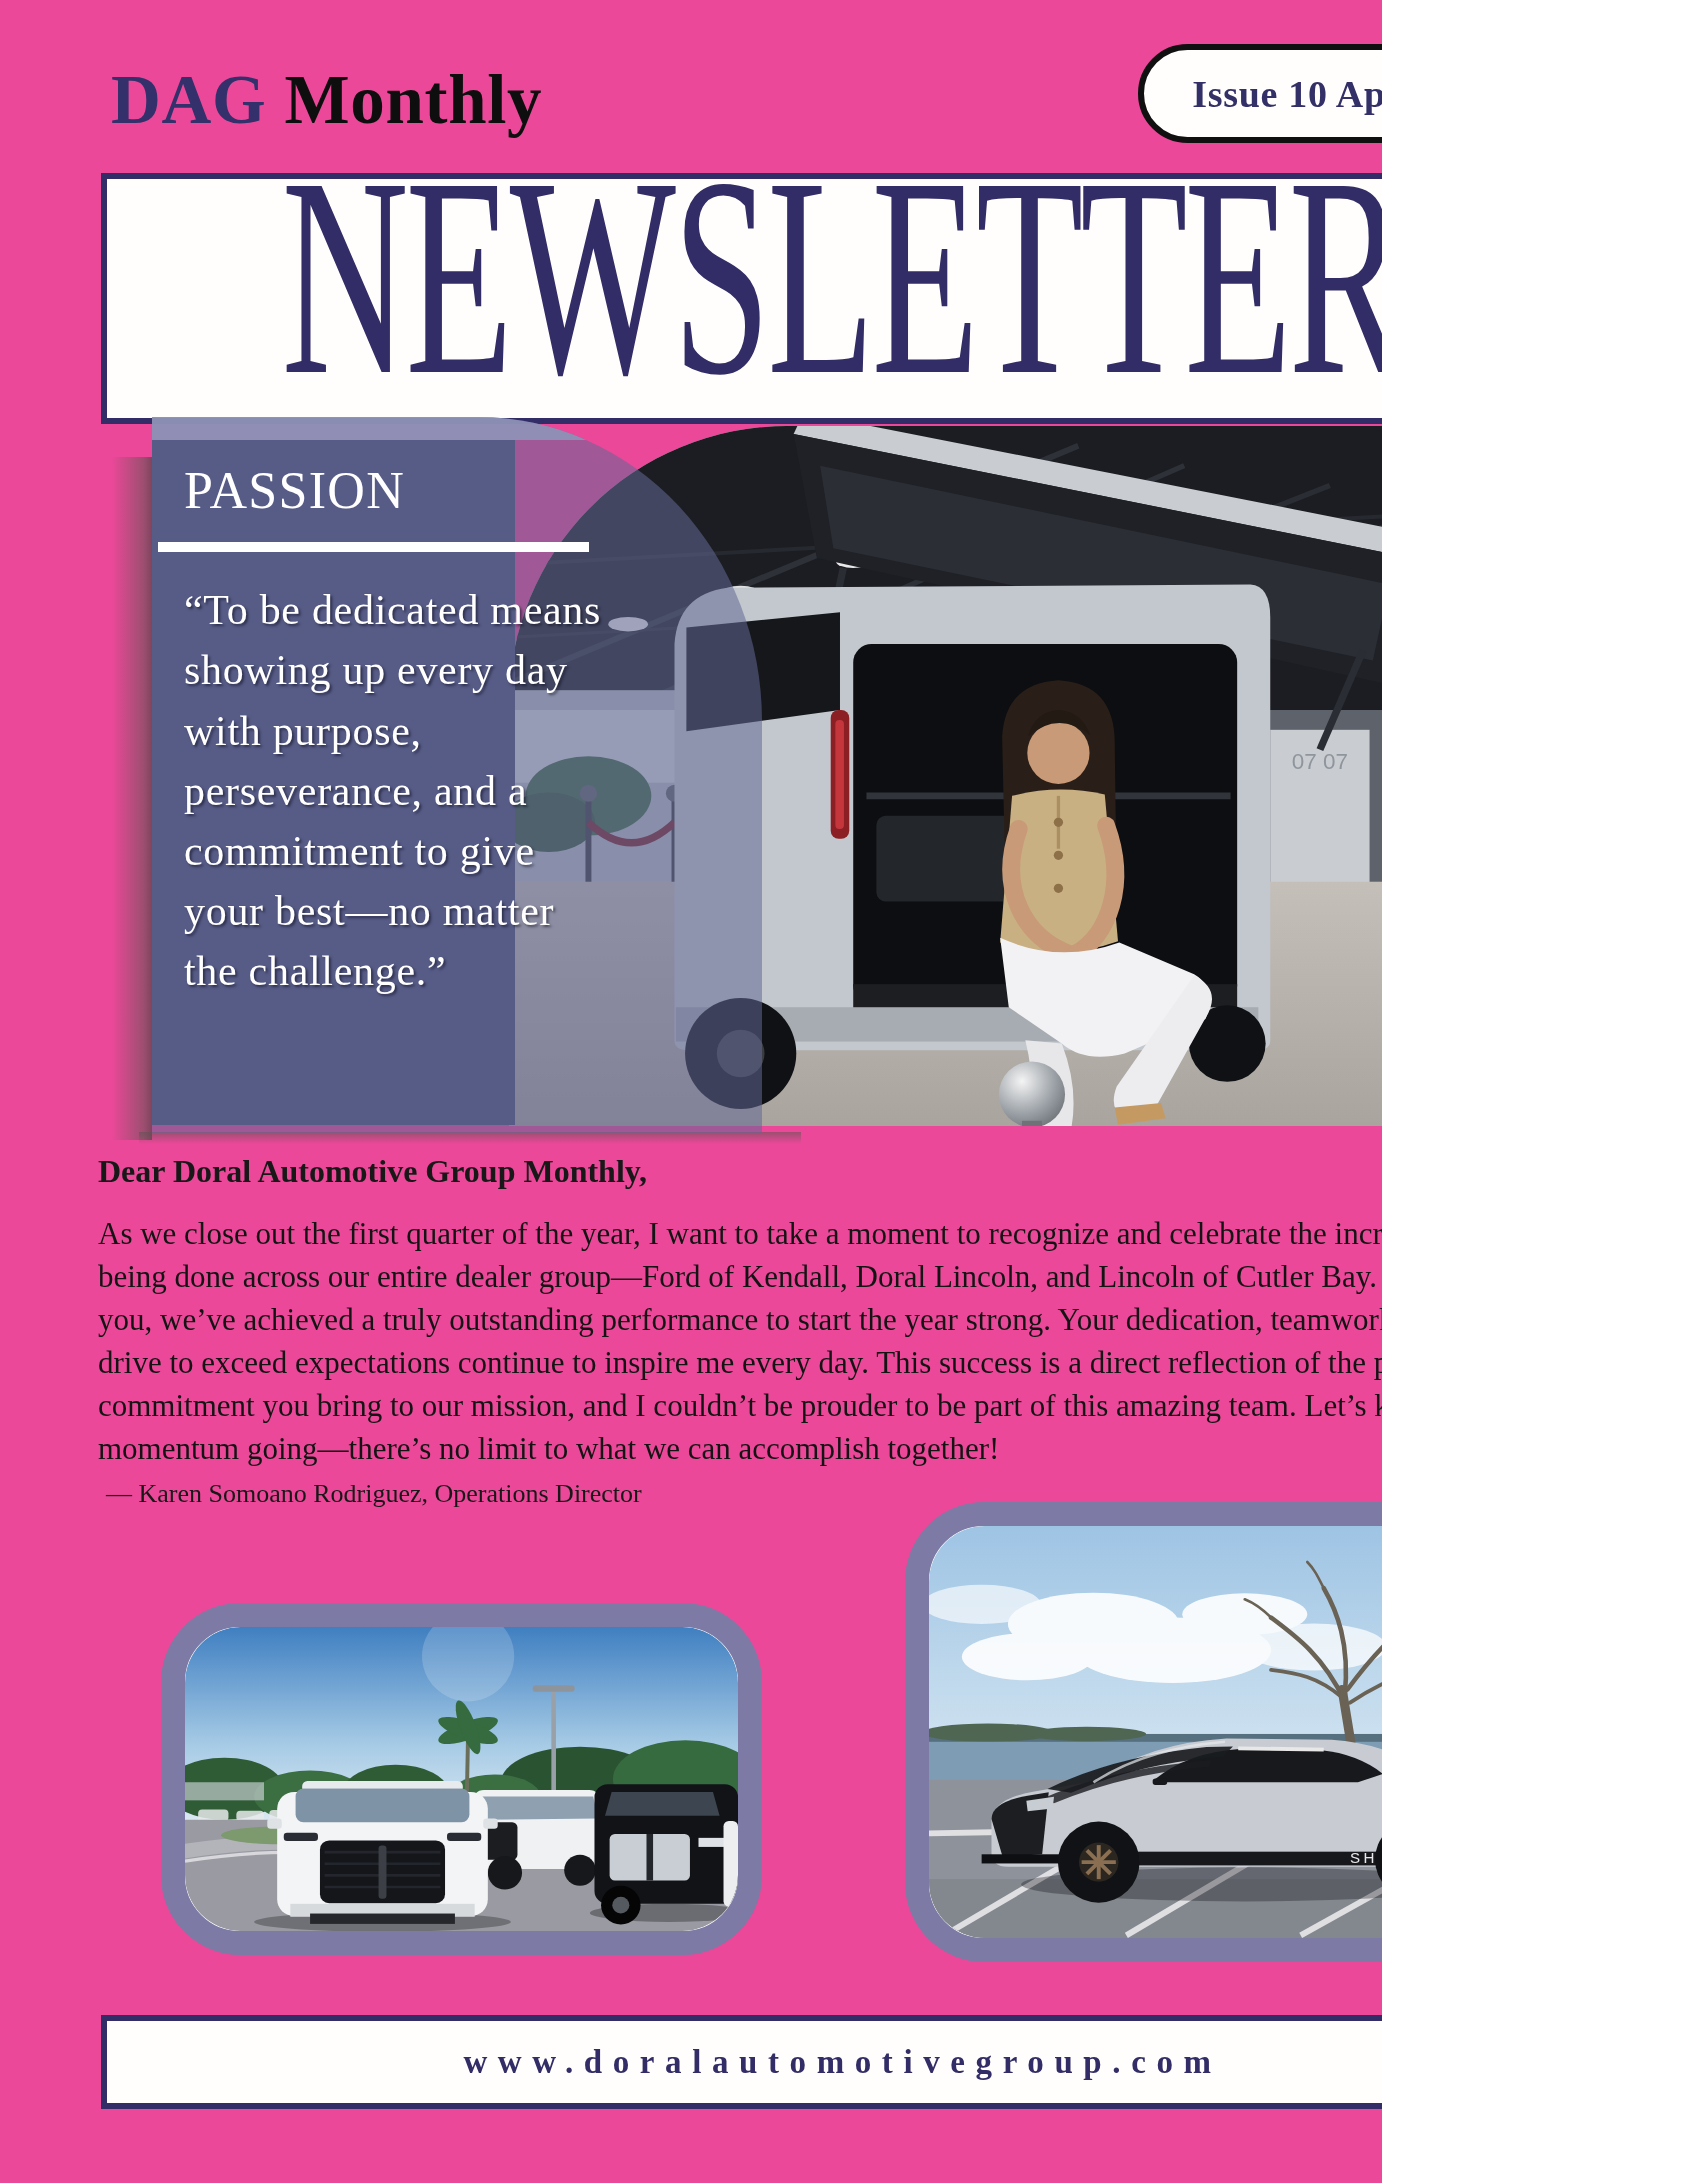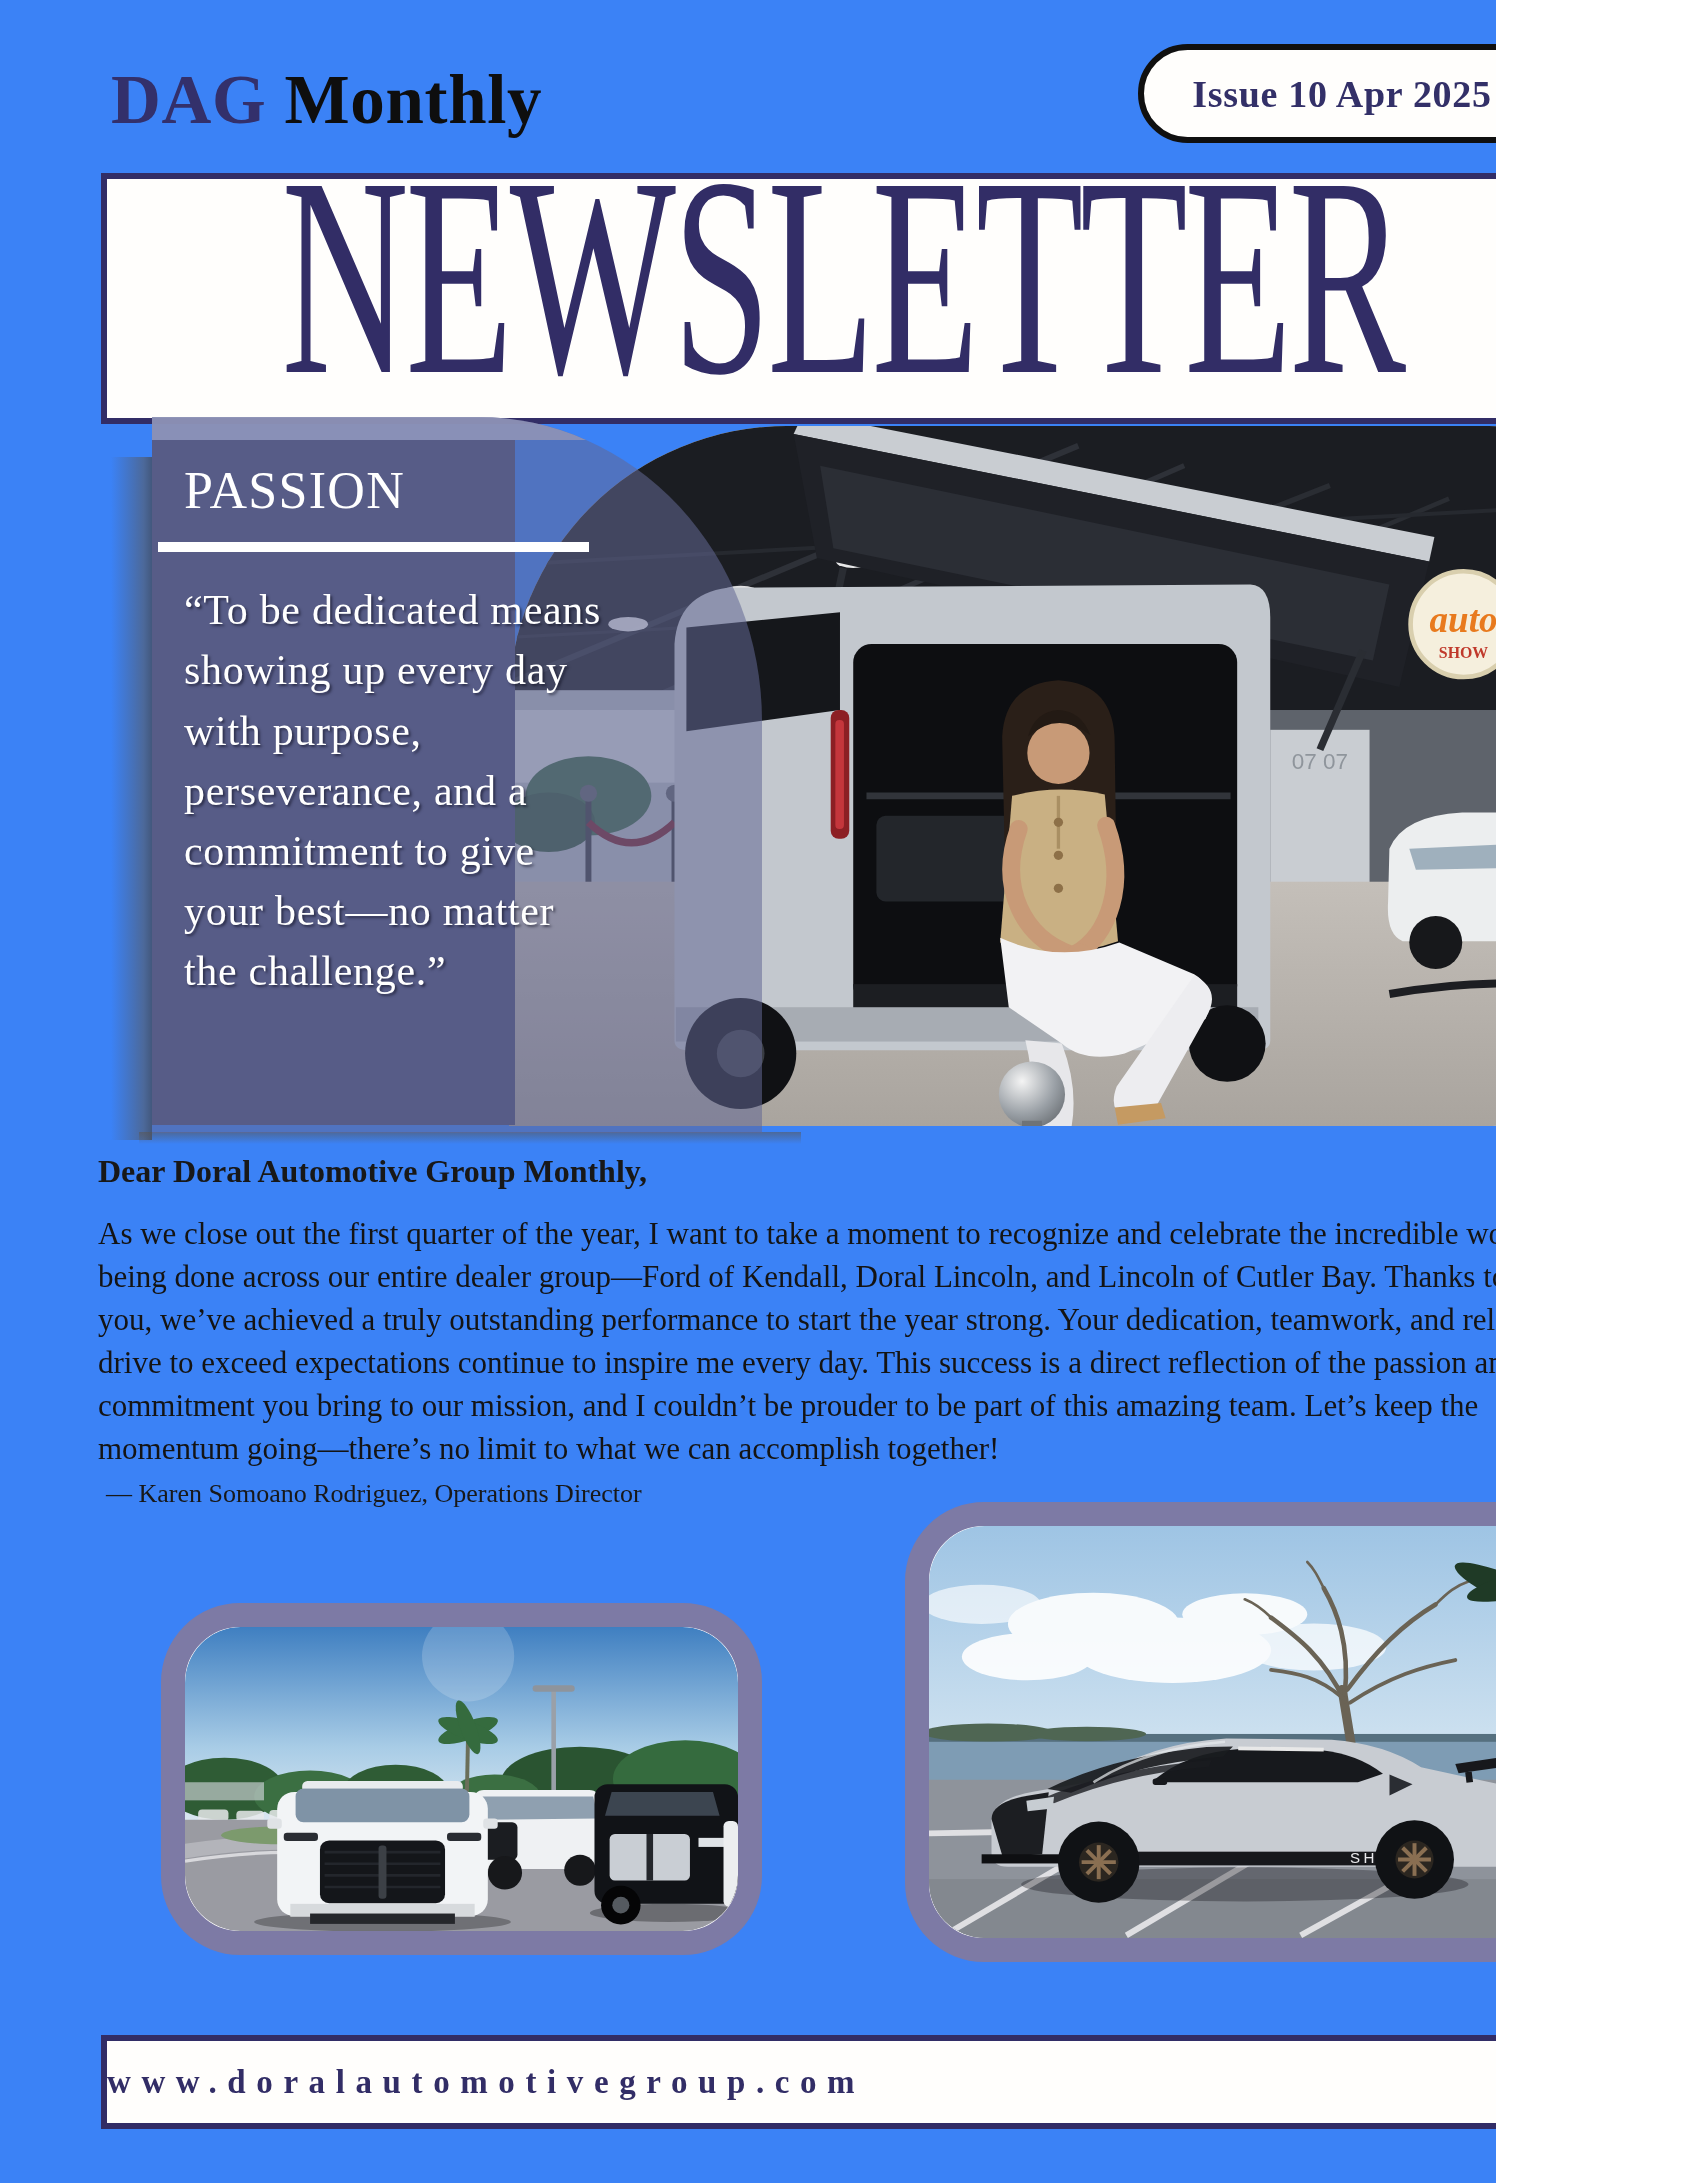--- a/index.html
+++ b/index.html
@@ -1,16 +1,16 @@
 <!DOCTYPE html>
 <html style="font-size:10.6px"><head>
 <meta charset="utf-8">
 <style>
   html,body{margin:0;padding:0;background:#ffffff;}
-  .page{position:relative;width:1496px;height:2183px;background:#3b82f6;overflow:hidden;
+  .page{position:relative;width:1382px;height:2183px;background:#ec4899;overflow:hidden;
         font-family:"Liberation Serif", serif;color:#131313;}
 
   
   .brand{position:absolute;left:111px;top:61px;font-size:69px;font-weight:bold;letter-spacing:0.7px;white-space:nowrap;}
   .brand .dag{color:#33306b;}
   .brand .rest{color:#0e0e0e;}
   .issue-badge{position:absolute;left:1138px;top:44px;width:408px;height:99px;border:6px solid #101010;
                border-radius:52px;display:flex;align-items:center;justify-content:center;background:#fffefc;box-sizing:border-box;}
   .issue-badge span{font-size:38px;font-weight:bold;color:#333068;letter-spacing:0.7px;}
 
@@ -47,21 +47,21 @@
   .signature{position:absolute;left:106px;top:1479px;font-size:26px;color:#181818;}
 
   
   .frame{position:absolute;border:24px solid #7d7aa5;border-radius:79px;overflow:hidden;background:#ffffff;box-sizing:border-box;}
   .frame svg{display:block;width:100%;height:100%;border-radius:56px;}
   .frame-left{left:161px;top:1603px;width:601px;height:352px;}
   .frame-right{left:905px;top:1502px;width:696px;height:460px;}
 
   
   .footer{position:absolute;left:101px;top:2015px;width:1483px;height:94px;border:6px solid #322d66;
-          box-sizing:border-box;display:flex;align-items:center;background:#fffefc;margin-top:20px;}
+          box-sizing:border-box;display:flex;align-items:center;justify-content:center;background:#fffefc;}
   .footer a{font-size:33px;color:#322d66;letter-spacing:10.6px;text-decoration:none;font-weight:bold;}
 </style>
 </head>
 <body>
 
 <div class="page">
 
   <div class="brand">
     <span class="dag">DAG</span><span class="rest"> Monthly</span>
   </div>

